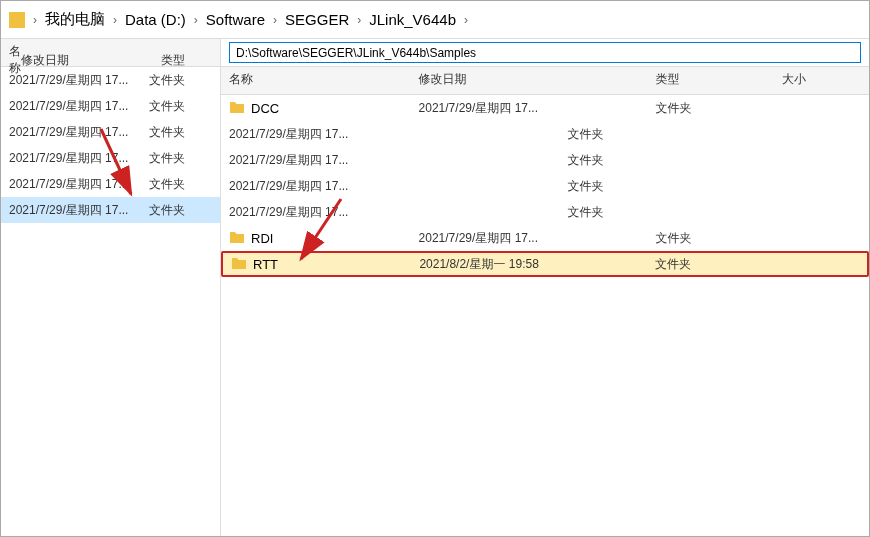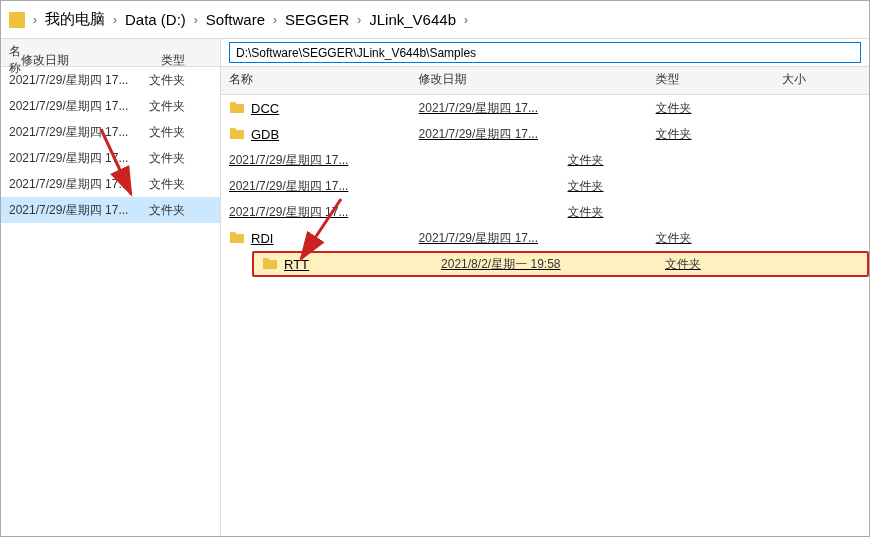--- a/index.html
+++ b/index.html
@@ -115,21 +115,20 @@
     }
 
     .right-col-name { flex: 1.2; }
     .right-col-date { flex: 1.5; }
     .right-col-type { flex: 0.8; }
     .right-col-size { flex: 0.5; }
 
     .right-file-list {
       flex: 1;
       overflow-y: auto;
-      text-decoration: underline;
     }
 
     .right-file-item {
       display: flex;
       align-items: center;
       padding: 3px 8px;
       height: 26px;
       cursor: pointer;
     }
 
@@ -391,28 +390,20 @@
                 </svg>
             </span>
             <span>DCC</span>
           </div>
           <div class="right-file-date">2021/7/29/星期四 17...</div>
           <div class="right-file-type">文件夹</div>
           <div class="right-file-size"></div>
         </div>
 
         <div class="right-file-item">
-          <div class="right-file-name">
-            <span style="margin-right:6px;">
-              <svg width="16" height="16" viewBox="0 0 16 16">
-                  <path d="M1 3h5l1.5 2H15v9H1z" fill="#f0c040"></path>
-                </svg>
-            </span>
-            <span>GDB</span>
-          </div>
           <div class="right-file-date">2021/7/29/星期四 17...</div>
           <div class="right-file-type">文件夹</div>
           <div class="right-file-size"></div>
         </div>
 
         <div class="right-file-item">
           <div class="right-file-date">2021/7/29/星期四 17...</div>
           <div class="right-file-type">文件夹</div>
           <div class="right-file-size"></div>
         </div>
@@ -436,21 +427,21 @@
                   <path d="M1 3h5l1.5 2H15v9H1z" fill="#f0c040"></path>
                 </svg>
             </span>
             <span>RDI</span>
           </div>
           <div class="right-file-date">2021/7/29/星期四 17...</div>
           <div class="right-file-type">文件夹</div>
           <div class="right-file-size"></div>
         </div>
 
-        <div class="right-file-item" style="background:#fff0c0; border:2px solid #cc2222; border-radius:2px;margin-left:31px;">
+        <div class="right-file-item" style="background:#fff0c0; border:2px solid #cc2222; border-radius:2px;">
           <div class="right-file-name">
             <span style="margin-right:6px;">
               <svg width="16" height="16" viewBox="0 0 16 16">
                   <path d="M1 3h5l1.5 2H15v9H1z" fill="#f0c040"></path>
                 </svg>
             </span>
             <span>RTT</span>
           </div>
           <div class="right-file-date">2021/8/2/星期一 19:58</div>
           <div class="right-file-type">文件夹</div>

